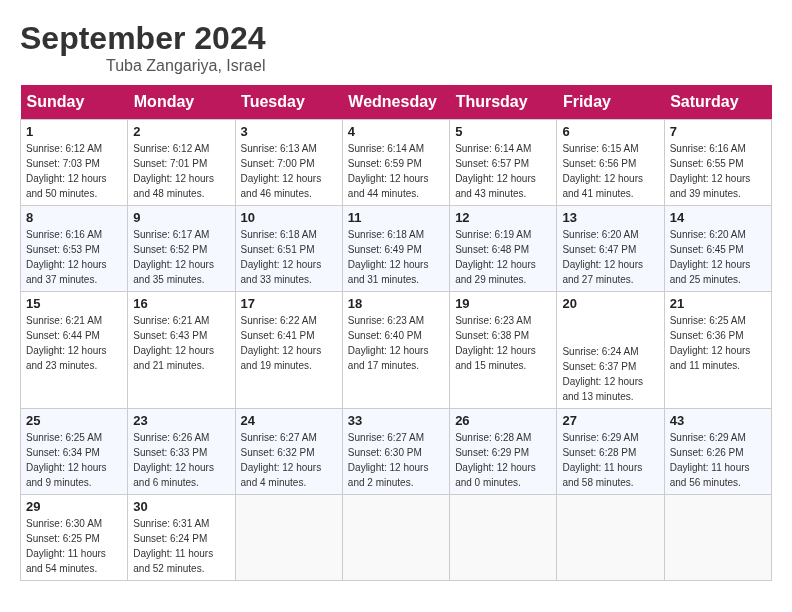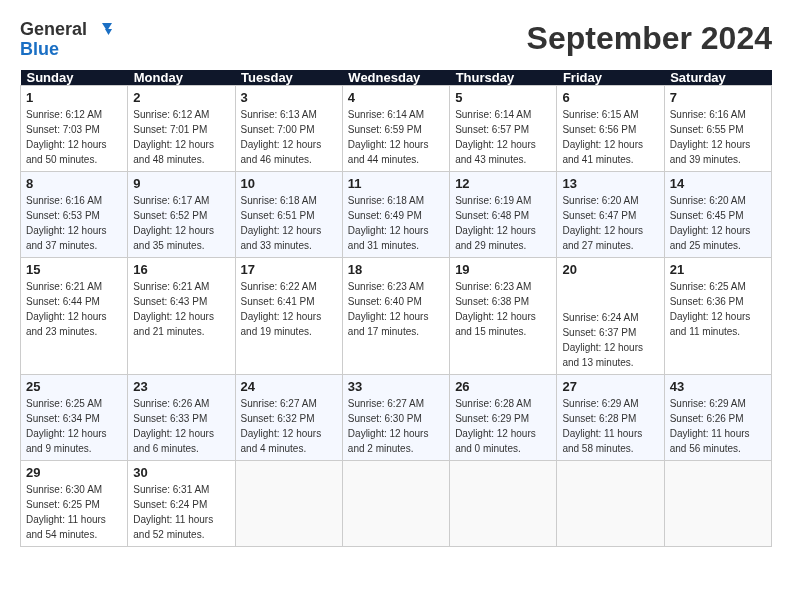--- a/index.html
+++ b/index.html
@@ -32,25 +32,25 @@
     .subtitle {
       font-size: 16px;
       color: #555;
     }
     table {
       width: 100%;
       border-collapse: collapse;
       font-size: 11px;
     }
     thead tr th {
-      background-color: #0f172a;
+      background-color: #be185d;
       color: #fff;
-      padding: 0 6px;
+      padding: 8px 6px;
       text-align: left;
-      font-size: 13px;
+      font-size: 16px;
       font-weight: bold;
     }
     tbody tr td {
       border: 1px solid #ccc;
       vertical-align: top;
       padding: 4px 5px;
       height: 80px;
       width: 14.28%;
       background: #fff;
     }
@@ -70,36 +70,23 @@
       line-height: 1.5;
     }
     td.empty {
       background: #f9f9f9;
     }
   </style>
 </head>
 <body>
 
 <div class="header">
-  <div class="logo">
-  <div style="display:flex;flex-direction:column;align-items:flex-start;">
-    <div style="display:flex;align-items:center;gap:0px;">
-      <div style="font-size:18px;font-weight:bold;color:#333;line-height:1.1;">
-        <span style="color:#333;">General</span>
-        <svg width="20" height="18" viewBox="0 0 20 18" style="vertical-align:middle;">
-          <polygon points="10,2 20,2 15,10" fill="#1a6fc4"></polygon>
-          <polygon points="13,8 20,8 16.5,14" fill="#1a6fc4"></polygon>
-        </svg>
-      </div>
-    </div>
-    <div style="font-size:18px;font-weight:bold;color:#1a6fc4;line-height:1.1;">Blue</div>
-  </div>
-</div>
   <div class="title-block">
     <div class="month-title">September 2024</div>
+    <div class="subtitle">Tuba Zangariya, Israel</div>
   </div>
 </div>
 
 <table>
   <thead>
     <tr>
       <th>Sunday</th>
       <th>Monday</th>
       <th>Tuesday</th>
       <th>Wednesday</th>

